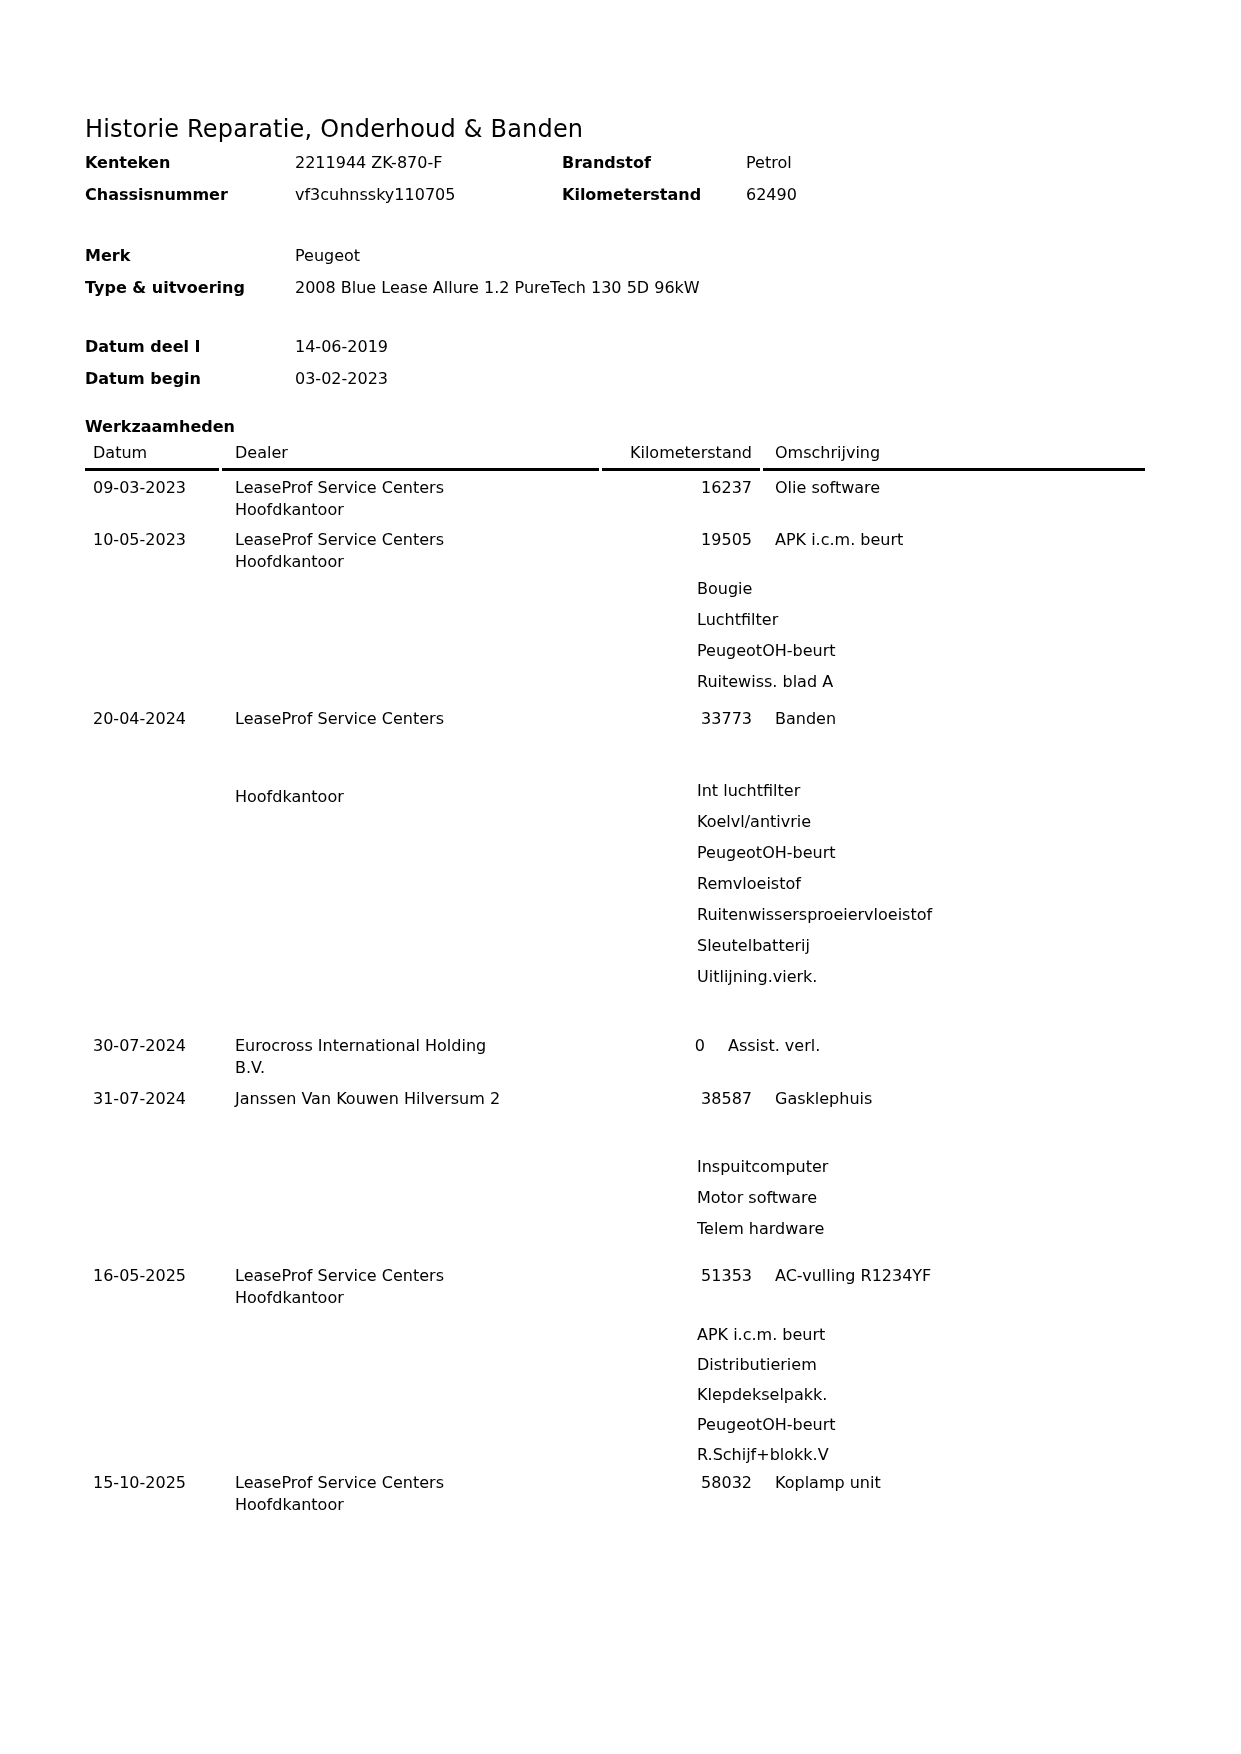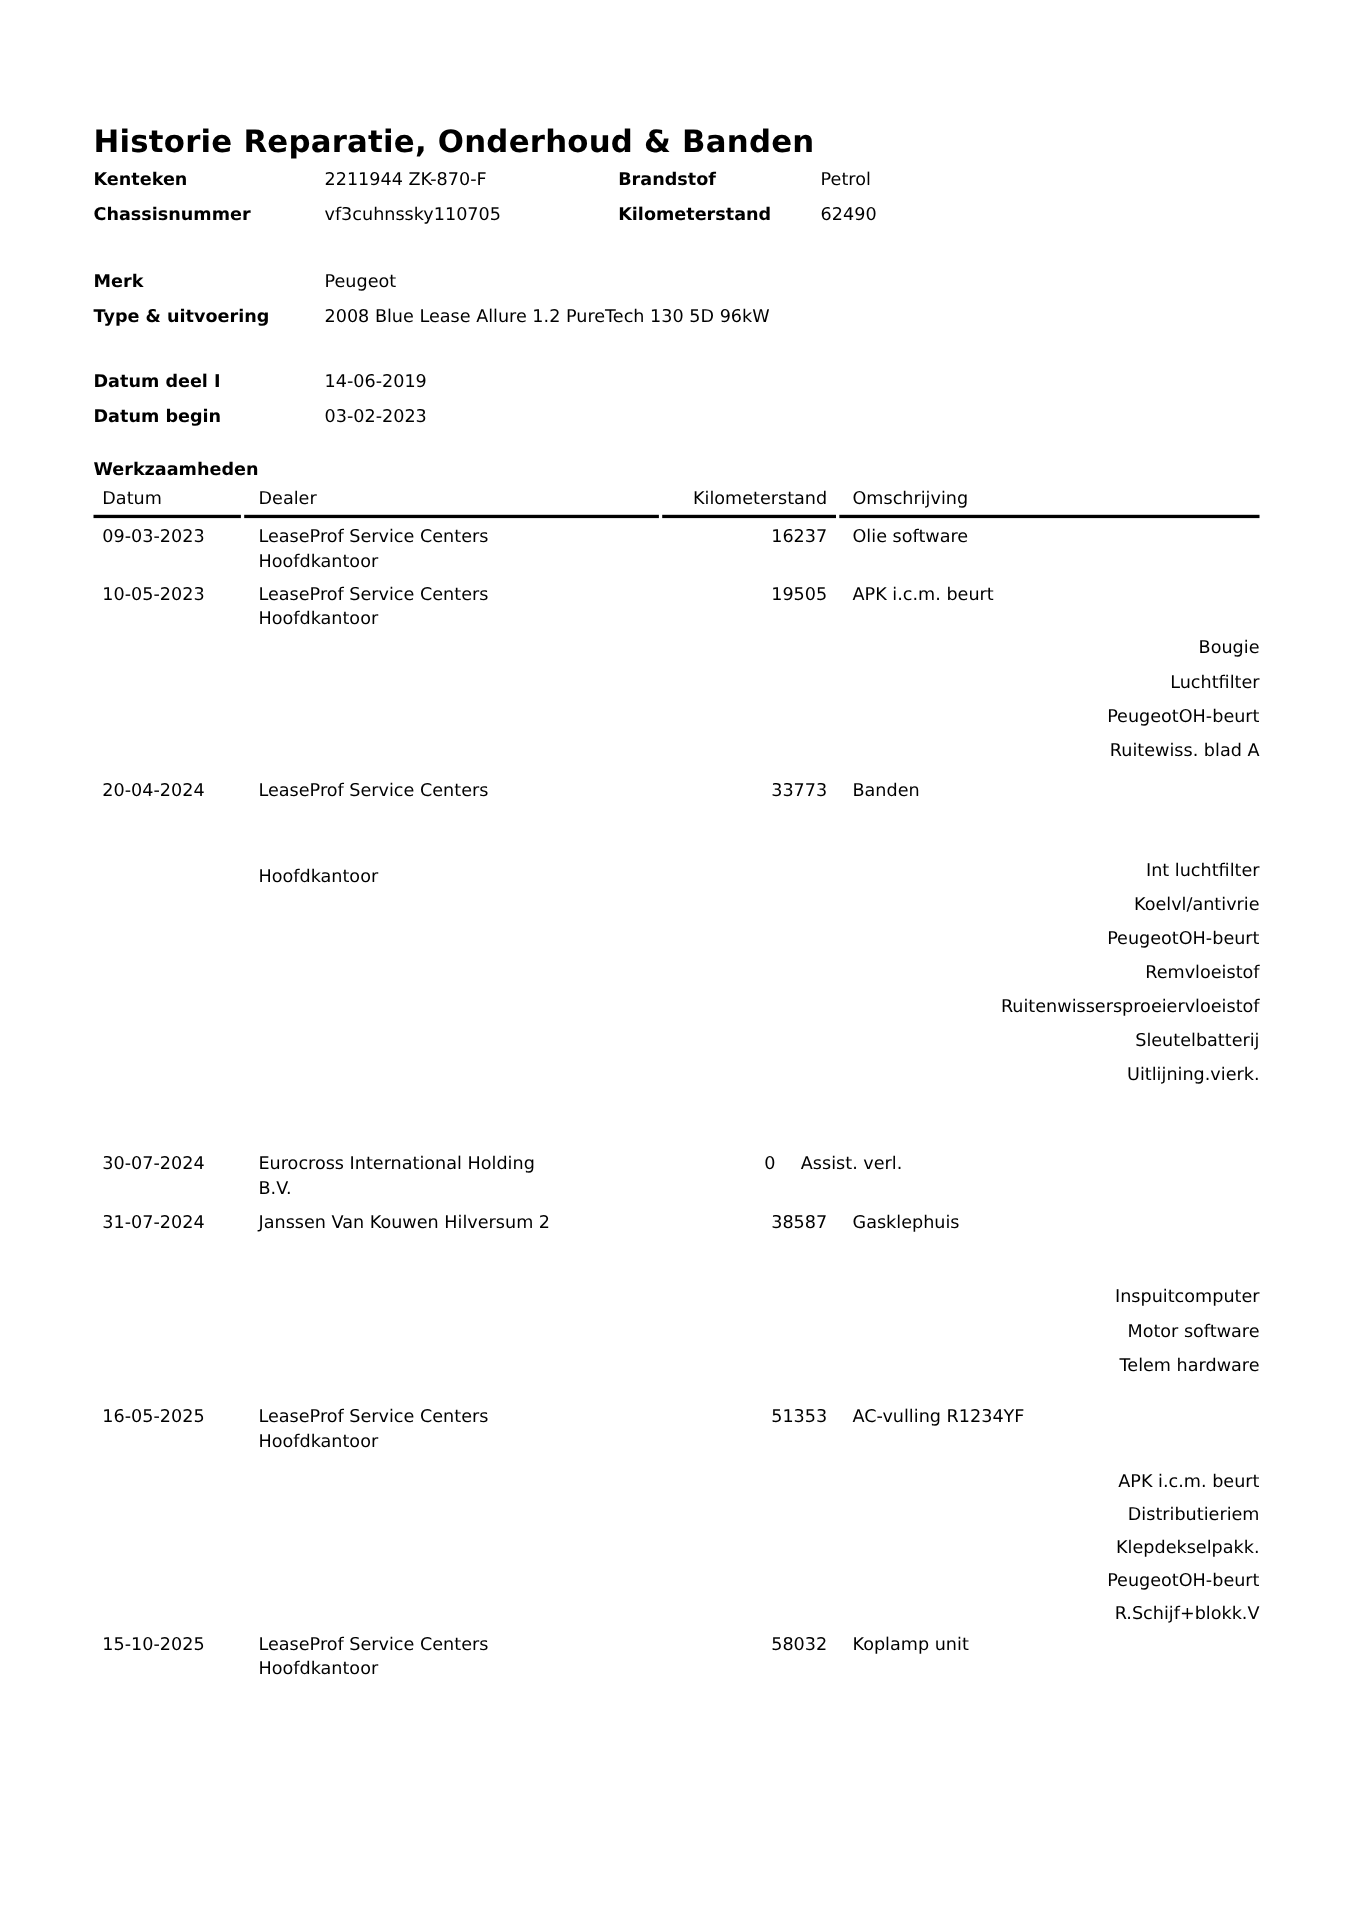--- a/index.html
+++ b/index.html
@@ -3,21 +3,21 @@
 <meta charset="utf-8">
 <style>
   html,body{margin:0;padding:0;background:#ffffff;}
   body{
     width:1241px;height:1754px;position:relative;
     font-family:"DejaVu Sans","Liberation Sans",sans-serif;
     color:#000;font-size:16px;
   }
   .page{margin-left:85px;width:1060px;}
   h1.doc-title{
-    font-size:28px;line-height:36px;font-weight:bold;
+    font-size:24px;line-height:36px;font-weight:normal;
     margin:0;padding-top:111px;letter-spacing:.2px;
   }
   
   .info-grid{display:grid;grid-template-columns:210px 267px 184px 1fr;}
   .info-grid .row{display:contents;}
   .info-grid div{line-height:32px;}
   .grid2{display:grid;grid-template-columns:210px 1fr;}
   .grid2 div{line-height:32px;}
   .merk-grid{margin-top:29px;}
   .datum-grid{margin-top:27px;}
@@ -33,26 +33,26 @@
     line-height:22px;padding-bottom:4px;border-bottom:3px solid #000;
   }
   .c-datum{padding-left:8px;}
   .c-dealer{padding-left:13px;}
   .c-km{text-align:right;padding-right:8px;}
   .c-desc{padding-left:12px;}
   .entry{position:relative;}
   .entry-main > div{line-height:22px;}
   .dealer-l2{line-height:22px;}
   .subs{padding-left:612px;}
-  .sub{line-height:31px;text-align:right;}
+  .sub{line-height:31px;}
   
   .entry:nth-of-type(1){margin-top:6px;}
   .entry:nth-of-type(2){margin-top:8px;}
   .entry:nth-of-type(3){margin-top:11px;}
-  .entry:nth-of-type(4){margin-top:55px;}
+  .entry:nth-of-type(4){margin-top:43px;}
   .entry:nth-of-type(5){margin-top:9px;}
   .entry:nth-of-type(6){margin-top:21px;}
   .entry:nth-of-type(7){margin-top:2px;}
   .entry:nth-of-type(3) .subs{margin-top:45px;}
   .entry:nth-of-type(5) .subs{margin-top:41px;}
   .entry:nth-of-type(6) .subs{margin-top:11px;}
   .entry:nth-of-type(6) .sub{line-height:30px;}
   
   .entry:nth-of-type(3) .dealer-l2{position:absolute;left:150px;top:78px;}
   

